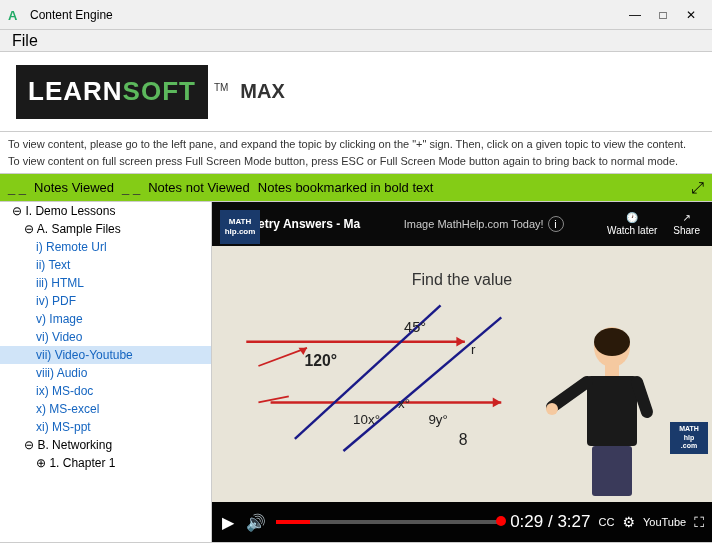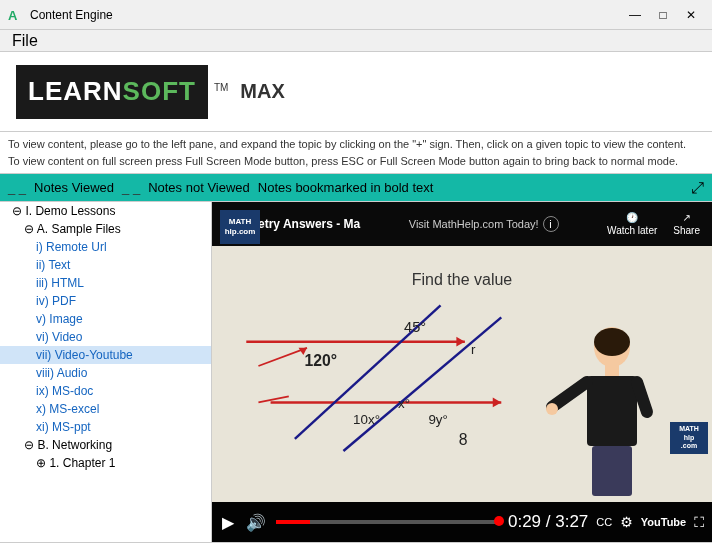--- a/index.html
+++ b/index.html
@@ -38,21 +38,21 @@
     .logo-tm { font-size: 11px; vertical-align: super; color: #333; }
     
     
     .info-bar {
       background: white; padding: 4px 8px; border-bottom: 1px solid #ccc;
       font-size: 11px; color: #333; line-height: 1.5;
     }
     
     
     .legend-bar {
-      background: #14b8a6; height: 28px; display: flex; align-items: center;
+      background: #84cc16; height: 28px; display: flex; align-items: center;
       padding: 0 8px; border-bottom: 1px solid #ccc; gap: 8px;
     }
     .legend-dash { font-size: 13px; color: #333; }
     .legend-expand { margin-left: auto; cursor: pointer; font-size: 16px; }
     
     
     .main-content { display: flex; height: 340px; }
     
     
     .tree-panel {
@@ -109,21 +109,21 @@
       background: rgba(0,0,0,0.9); display: flex; align-items: center;
       padding: 0 8px; gap: 8px; z-index: 20;
     }
     .ctrl-btn { background: none; border: none; color: white; cursor: pointer; font-size: 16px; display: flex; align-items: center; padding: 2px; }
     .progress-bar { flex: 1; height: 4px; background: #555; position: relative; cursor: pointer; }
     .progress-fill { height: 100%; background: red; width: 15%; }
     .progress-dot { position: absolute; top: -4px; right: -4px; width: 10px; height: 10px; background: red; border-radius: 50%; }
     .time-display { color: white; font-size: 17px; white-space: nowrap; }
     .cc-btn { background: none; border: none; color: white; cursor: pointer; font-size: 11px; }
     .settings-btn { background: none; border: none; color: white; cursor: pointer; font-size: 14px; }
-    .yt-logo { color: white; font-size: 11px; font-weight: bold; }
+    .yt-logo { color: white; font-size: 11px; font-weight: normal; }
     .fullscreen-btn { background: none; border: none; color: white; cursor: pointer; font-size: 14px; }
     
     
     .status-bar {
       background: white; height: 22px; display: flex; align-items: center;
       justify-content: flex-end; padding: 0 8px; border-top: 1px solid #ccc;
       font-size: 11px; font-style: italic; font-weight: bold; color: #333;
     }
     
     
@@ -238,21 +238,21 @@
           <div style="display:flex;align-items:center;gap:8px;">
             <div class="math-logo-overlay" style="width:40px;height:34px;">
               <div class="math-logo-text">
                 <div>MATH</div>
                 <div>hlp.com</div>
               </div>
             </div>
             <span class="yt-title">Geometry Answers - Ma</span>
           </div>
           <div style="display:flex;align-items:center;gap:4px;">
-            <span class="yt-visit">Visit MathHelp.com Today!</span>
+            <span class="yt-visit">Image MathHelp.com Today!</span>
             <div class="yt-info-btn">i</div>
           </div>
           <div class="yt-right-btns">
             <div class="yt-watch-later">
               <span>🕐</span>
               <span>Watch later</span>
             </div>
             <div class="yt-share">
               <span>↗</span>
               <span>Share</span>

